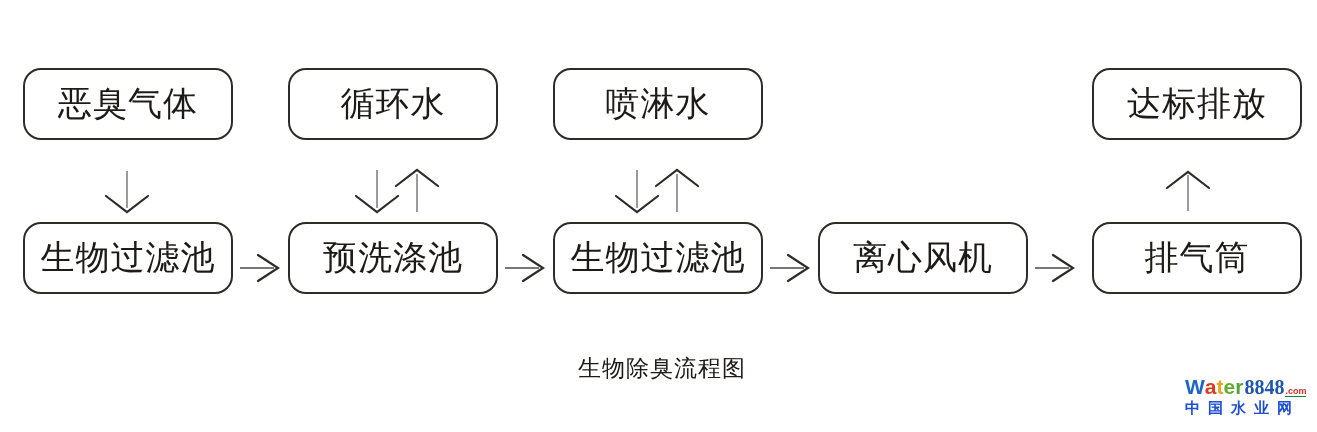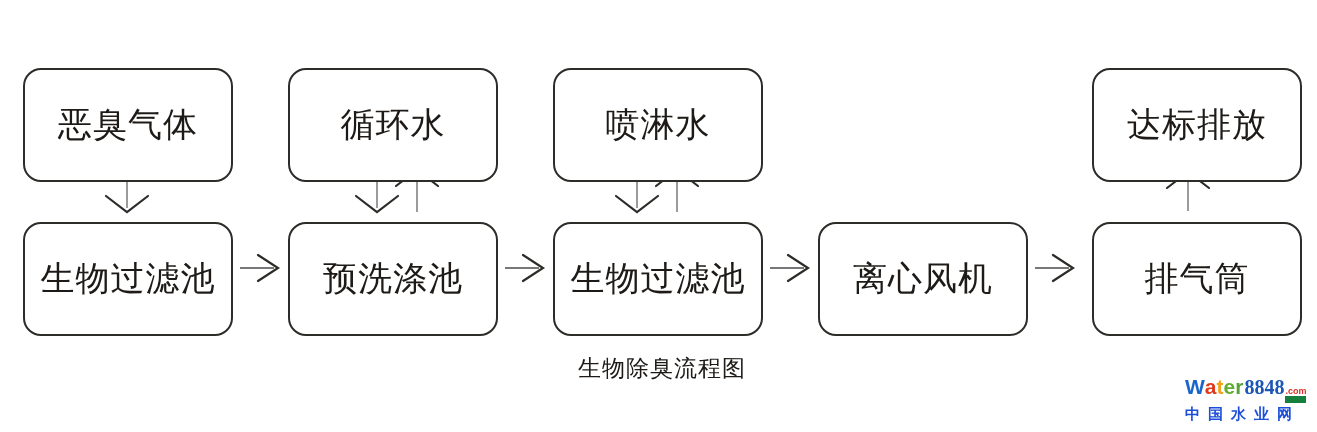--- a/index.html
+++ b/index.html
@@ -5,21 +5,21 @@
   html,body{margin:0;padding:0;background:#fff;}
   #stage{
     position:relative;
     width:1317px;height:432px;
     background:#ffffff;
     font-family:"Liberation Sans","DejaVu Sans",sans-serif;
     overflow:hidden;
   }
   .node{
     position:absolute;
-    width:210px;height:114px;
+    width:210px;height:72px;
     box-sizing:border-box;
     border:2px solid #2e2c29;
     border-radius:18px;
     display:flex;align-items:center;justify-content:center;
     font-size:34px;
     color:#1d1a17;
     letter-spacing:1px;
     background:#ffffff;
   }
   .row-top{top:68px;}
@@ -50,21 +50,21 @@
   .lt{color:#f0a41c;}
   .le{color:#5fae2e;}
   .lr{color:#55a43a;}
   .bnum{
     font-family:"Liberation Serif","DejaVu Serif",serif;
     font-weight:bold;
     font-size:20px;color:#1d57b5;margin-left:1px;
   }
   .btld{
     font-size:9px;font-weight:bold;color:#d93025;
-    margin-left:1px;border-bottom:7px solid #15803d;
+    margin-left:1px;border-bottom:1px solid #15803d;
   }
   #tagline{
     margin-top:3px;
     font-size:15px;font-weight:bold;color:#1d4ed8;
     letter-spacing:8px;
   }
 </style>
 </head>
 <body>
 

